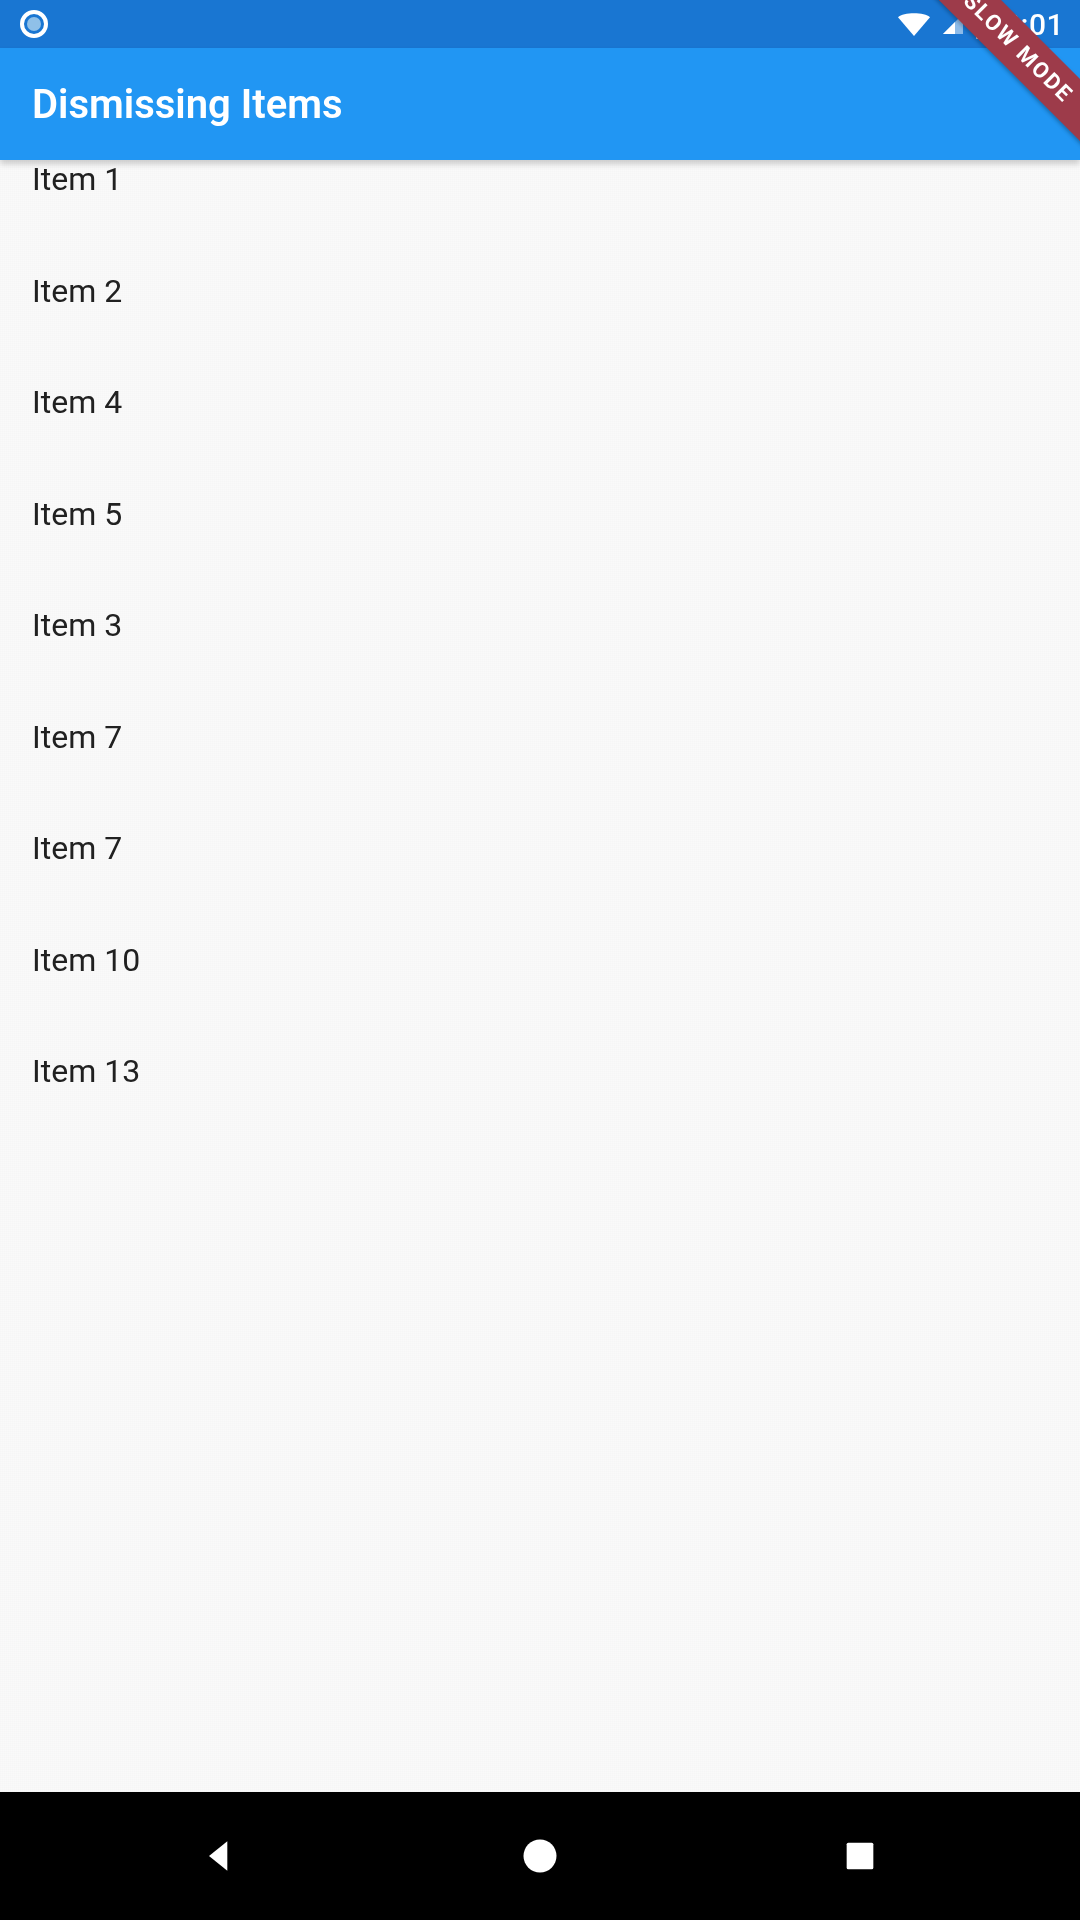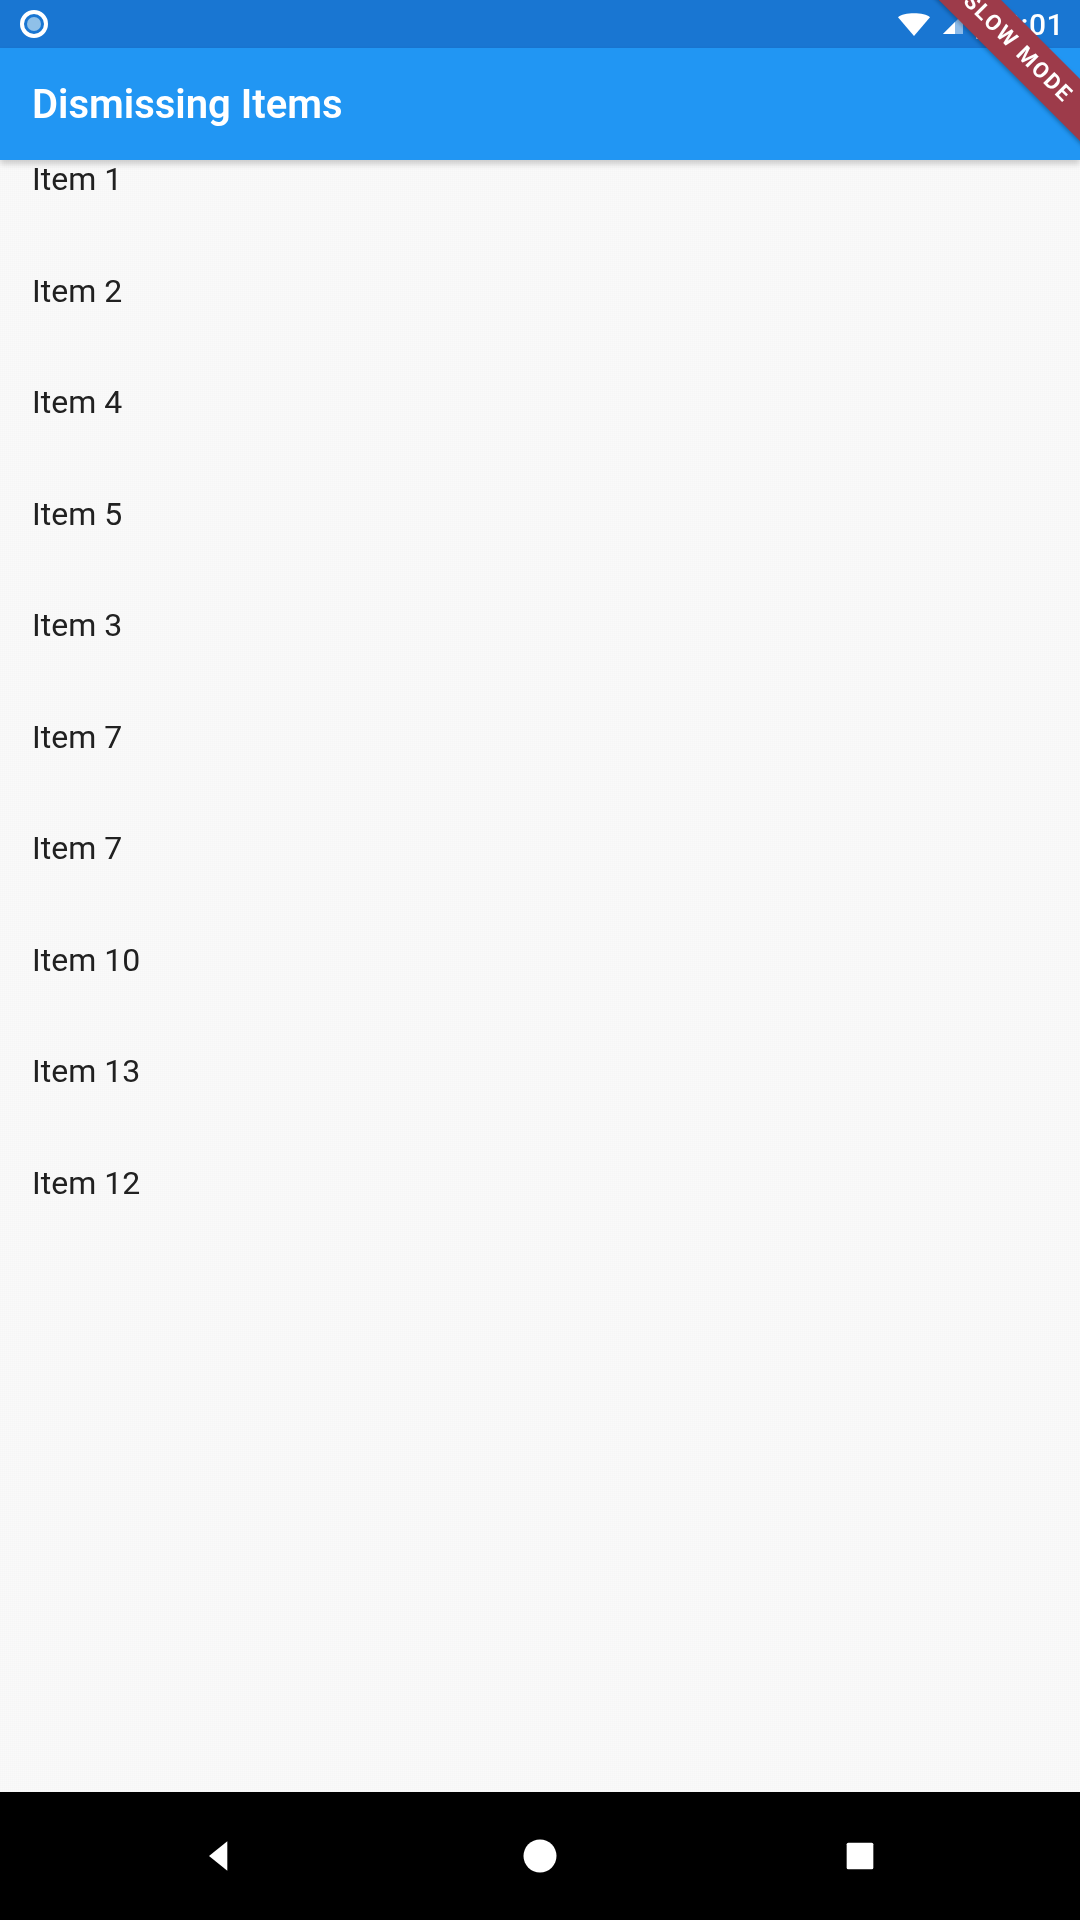--- a/index.html
+++ b/index.html
@@ -176,23 +176,20 @@
     </div>
   <div class="list-item">
       <span>Item 7</span>
     </div>
   <div class="list-item">
       <span>Item 10</span>
     </div>
   <div class="list-item">
       <span>Item 13</span>
     </div>
-  <div class="list-item">
-      <span>Item 12</span>
-    </div>
 </div>
 
 <div class="nav-bar">
   <div class="nav-btn">
     <svg viewBox="0 0 24 24" width="44" height="44" fill="#ffffff">
         <path d="M16 4 L6 12 L16 20 Z"></path>
       </svg>
   </div>
   <div class="nav-btn">
     <svg viewBox="0 0 24 24" width="44" height="44" fill="#ffffff">

